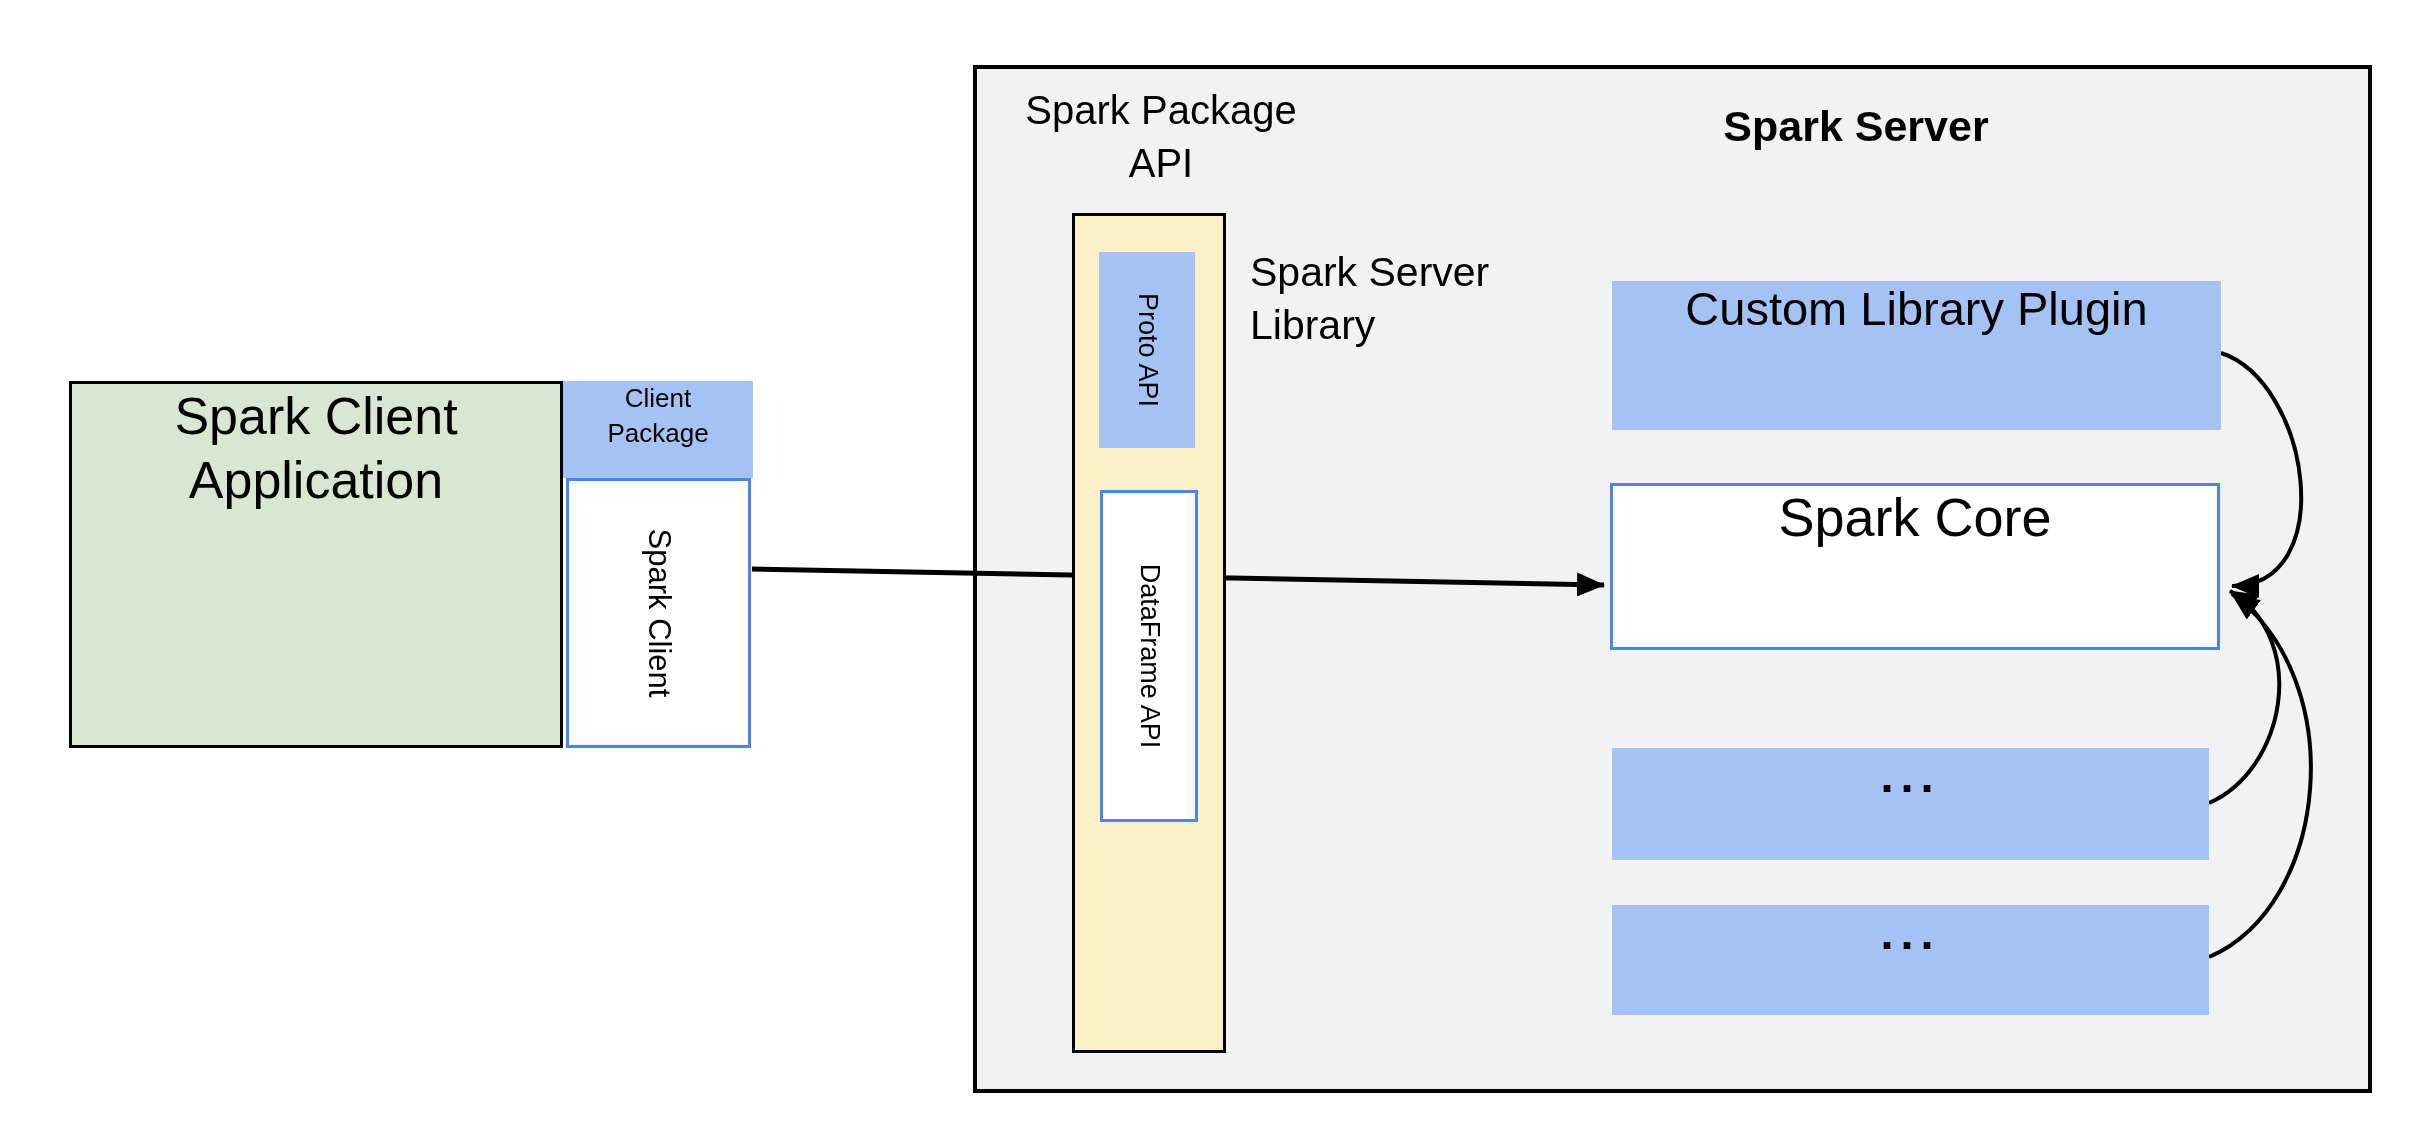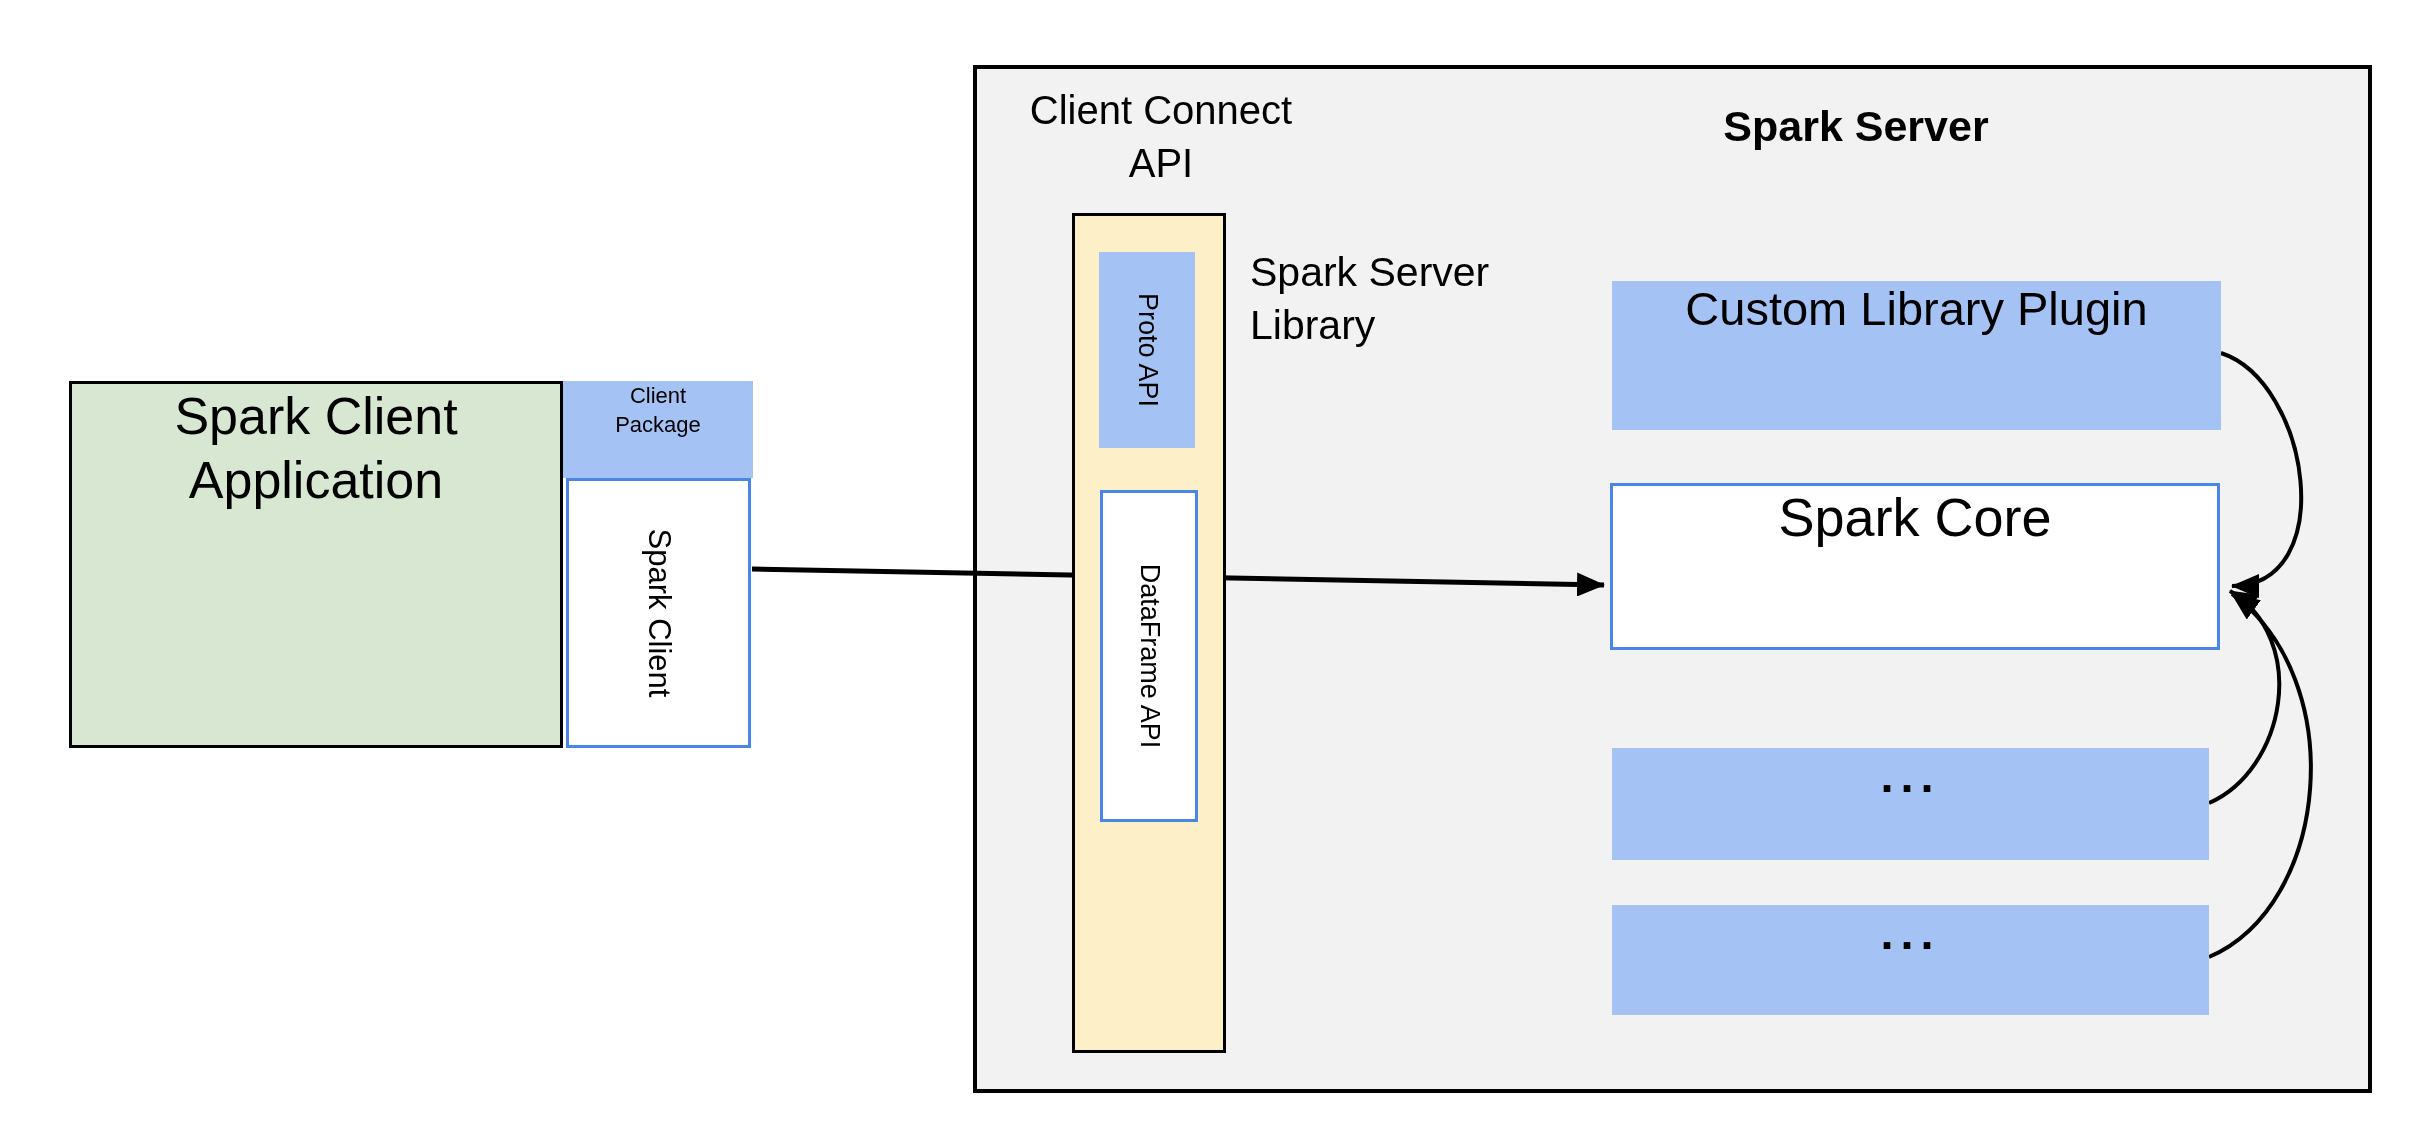--- a/index.html
+++ b/index.html
@@ -18,21 +18,21 @@
   
   .green-box{
     left:69px;top:381px;width:494px;height:367px;
     background:#d8e7d1;border:3px solid #000000;
   }
   .green-box .lbl{font-size:52px;line-height:1.24;}
   .package-box{
     left:563px;top:381px;width:190px;height:97px;
     background:#a4c2f4;
   }
-  .package-box .lbl{font-size:22px;line-height:1.33;}
+  .package-box .lbl{font-size:26px;line-height:1.33;}
   .spark-client-box{
     left:566px;top:478px;width:185px;height:270px;
     background:#ffffff;border:3px solid #4a86e8;
   }
 
   
   .vlabel{
     position:absolute;left:50%;top:50%;
     transform:translate(-50%,-50%) rotate(90deg);
     white-space:nowrap;text-align:center;
@@ -125,21 +125,21 @@
 
   <div class="abs layer2 package-box flexc">
     <div class="lbl prewrap">Client
 Package</div>
   </div>
 
   <div class="abs layer2 spark-client-box">
     <div class="vlabel">Spark Client</div>
   </div>
 
-  <div class="abs layer2 connect-label prewrap">Client Connect
+  <div class="abs layer2 connect-label prewrap">Spark Package
 API</div>
 
   <div class="abs layer2 server-title">Spark Server</div>
 
   <div class="abs layer2 yellow-box"></div>
 
   <div class="abs layer2 proto-box">
     <div class="vlabel">Proto API</div>
   </div>
 

